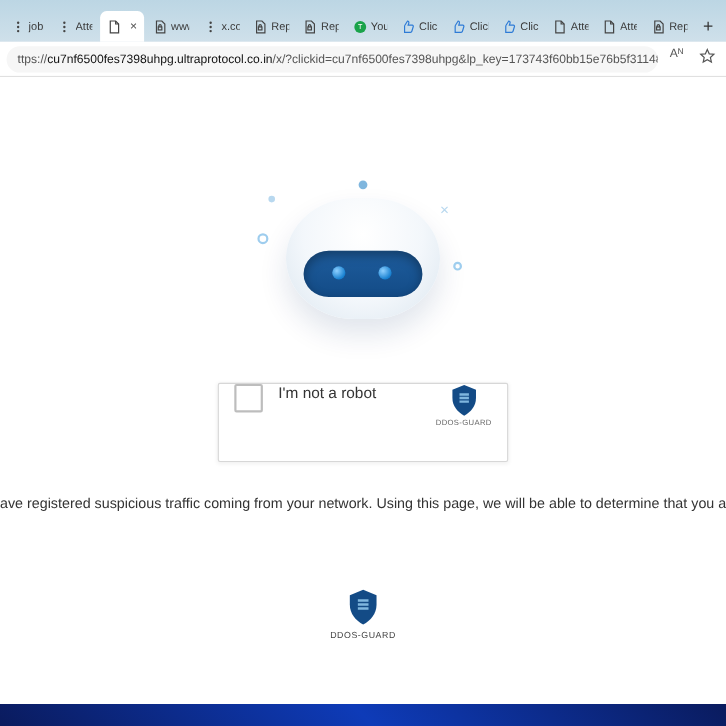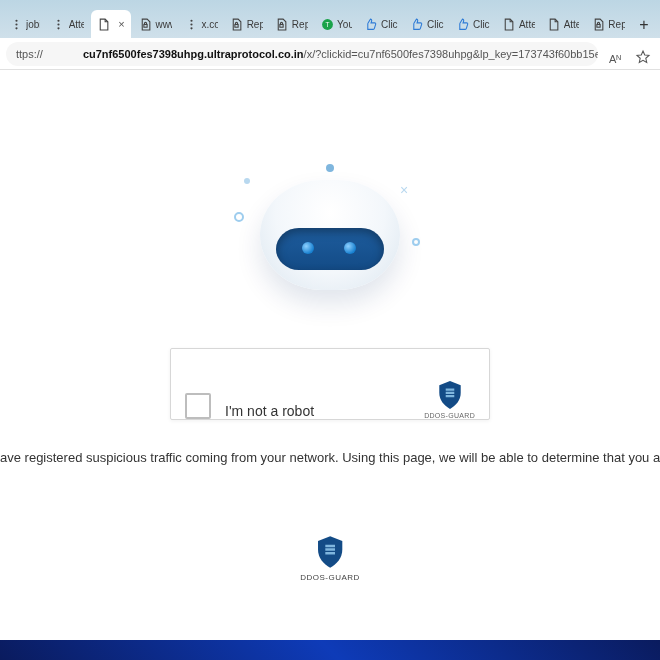--- a/index.html
+++ b/index.html
@@ -11,40 +11,40 @@
   .tab { display: flex; align-items: center; gap: 3px; height: 28px; padding: 0 5px; border-radius: 6px 6px 0 0; font-size: 10px; color: #3a3a3a; max-width: 44px; min-width: 32px; overflow: hidden; white-space: nowrap; cursor: default; }
   .tab.active { background: #fff; }
   .tab .favicon { width: 14px; height: 14px; flex: 0 0 14px; display: flex; align-items: center; justify-content: center; }
   .tab .label { overflow: hidden; text-overflow: clip; font-size: 10px; }
   .close-x { width: 12px; height: 12px; font-size: 11px; color: #555; display:flex; align-items:center; justify-content:center; }
   .new-tab { width: 26px; height: 26px; display: flex; align-items: center; justify-content: center; font-size: 16px; color: #333; }
 
   
   .addrbar { background: #fff; height: 32px; border-bottom: 1px solid #e0e0e0; display: flex; align-items: center; padding: 0 6px; gap: 6px; }
   .url-field { flex: 1; border: none; background: #f6f6f6; height: 24px; border-radius: 12px; padding: 0 10px; font-size: 11px; color: #555; display: flex; align-items: center; overflow: hidden; white-space: nowrap; }
-  .url-field .bold { color: #111; font-weight: 700; margin-left: 40px; }
-  .addr-btn { width: 22px; height: 22px; display:flex; align-items:flex-end; justify-content:center; color:#555; }
+  .url-field .bold { color: #111; font-weight: 400; }
+  .addr-btn { width: 22px; height: 22px; display:flex; align-items:flex-start; justify-content:center; color:#555; }
 
   
   .page { flex: 1; background: #fff; position: relative; overflow: hidden; }
   .robot-wrap { position: absolute; left: 50%; top: 100px; transform: translateX(-50%); }
   .robot { width: 180px; height: 140px; position: relative; }
   .robot-head { position: absolute; left: 20px; top: 10px; width: 140px; height: 110px; border-radius: 50% / 56%; background: radial-gradient(ellipse at 50% 30%, #ffffff 0%, #f3f7fb 55%, #dbe6ef 100%); box-shadow: 0 14px 26px rgba(0,40,100,0.12); }
   .robot-visor { position: absolute; left: 36px; top: 58px; width: 108px; height: 42px; background: linear-gradient(180deg, #1e5d9e 0%, #134b86 100%); border-radius: 24px / 22px; box-shadow: inset 0 4px 10px rgba(0,0,0,0.35); }
   .robot-eye { position: absolute; top: 72px; width: 12px; height: 12px; background: radial-gradient(circle at 35% 35%, #8fd0ff 0%, #1780d0 70%); border-radius: 50%; }
   .robot-eye.l { left: 62px; }
   .robot-eye.r { left: 104px; }
   .robot-antenna { position: absolute; left: 86px; top: -6px; width: 8px; height: 8px; background: #7fb6de; border-radius: 50%; }
   .sparkle { position: absolute; width: 10px; height: 10px; border-radius: 50%; border: 2px solid #9ecdee; }
   .sparkle.s1 { left: -6px; top: 42px; }
   .sparkle.s2 { left: 172px; top: 68px; width: 8px; height: 8px; }
   .sparkle.x { border: none; color: #b8d8ef; font-size: 14px; left: 160px; top: 12px; }
   .sparkle.d { border: none; width: 6px; height: 6px; background:#b8d8ef; border-radius:50%; left:4px; top:8px; }
 
-  .captcha-box { position: absolute; left: 50%; top: 278px; transform: translateX(-50%); width: 320px; height: 72px; background: #fff; border: 1px solid #d7d7d7; border-radius: 2px; box-shadow: 0 1px 4px rgba(0,0,0,0.06); display: flex; align-items: flex-end; padding: 0 14px; }
+  .captcha-box { position: absolute; left: 50%; top: 278px; transform: translateX(-50%); width: 264px; height: 72px; background: #fff; border: 1px solid #d7d7d7; border-radius: 2px; box-shadow: 0 1px 4px rgba(0,0,0,0.06); display: flex; align-items: flex-start; padding: 0 14px; }
   .cap-check { width: 26px; height: 26px; border: 2px solid #bdbdbd; border-radius: 2px; background: #fff; margin-right: 14px; }
   .cap-text { font-size: 14px; color: #333; flex: 1; }
   .cap-badge { display:flex; flex-direction:column; align-items:center; gap:2px; }
   .cap-badge-label { font-size: 7px; color:#666; letter-spacing:0.3px; }
 
   .info-line { position: absolute; top: 380px; left: 0; right: 0; text-align: center; font-size: 13px; color: #333; white-space: nowrap; }
 
   .footer-badge { position: absolute; left: 50%; bottom: 58px; transform: translateX(-50%); display:flex; flex-direction:column; align-items:center; gap:4px; }
   .footer-label { font-size: 8px; color:#444; letter-spacing: 0.5px; }
 

